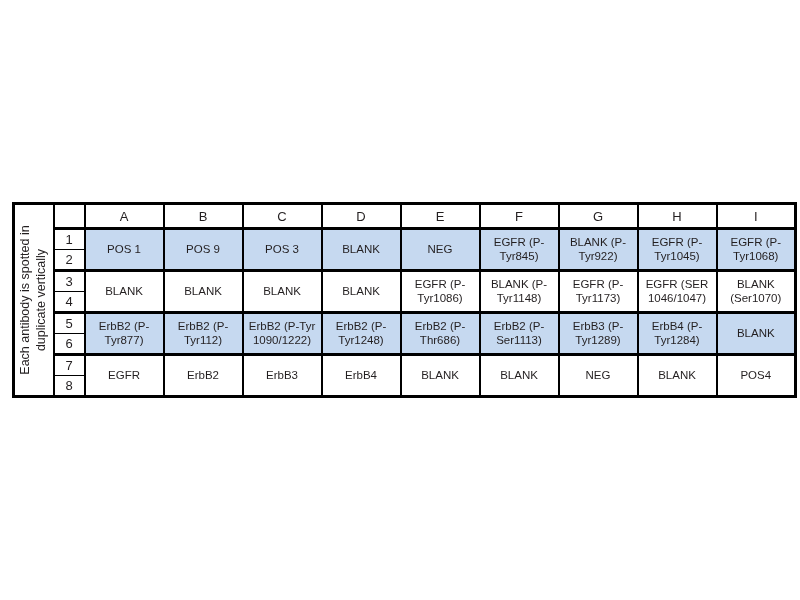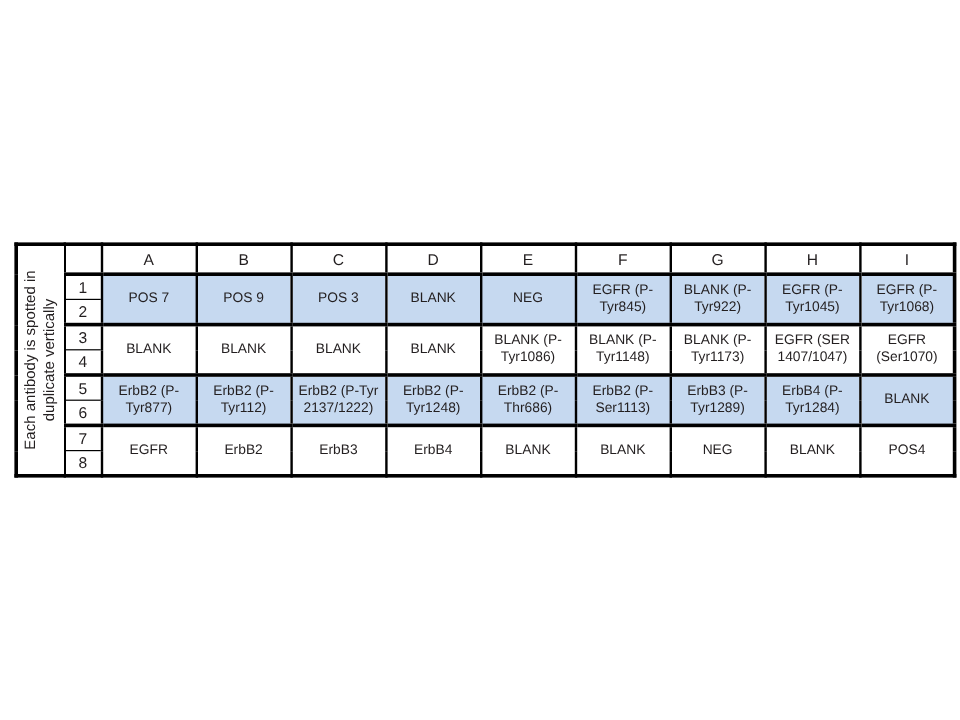--- a/index.html
+++ b/index.html
@@ -106,55 +106,55 @@
       <th class="col-hdr">D</th>
       <th class="col-hdr">E</th>
       <th class="col-hdr">F</th>
       <th class="col-hdr">G</th>
       <th class="col-hdr">H</th>
       <th class="col-hdr">I</th>
     </tr>
 
     <tr class="gs hl">
       <td class="rn">1</td>
-      <td class="cell" rowspan="2">POS 7</td>
+      <td class="cell" rowspan="2">POS 1</td>
       <td class="cell" rowspan="2">POS 9</td>
       <td class="cell" rowspan="2">POS 3</td>
       <td class="cell" rowspan="2">BLANK</td>
       <td class="cell" rowspan="2">NEG</td>
       <td class="cell" rowspan="2">EGFR (P-Tyr845)</td>
       <td class="cell" rowspan="2">BLANK (P-Tyr922)</td>
       <td class="cell" rowspan="2">EGFR (P-Tyr1045)</td>
       <td class="cell" rowspan="2">EGFR (P-Tyr1068)</td>
     </tr>
     <tr class="hl">
       <td class="rn">2</td>
     </tr>
 
     <tr class="gs">
       <td class="rn">3</td>
       <td class="cell" rowspan="2">BLANK</td>
       <td class="cell" rowspan="2">BLANK</td>
       <td class="cell" rowspan="2">BLANK</td>
       <td class="cell" rowspan="2">BLANK</td>
-      <td class="cell" rowspan="2">BLANK (P-Tyr1086)</td>
+      <td class="cell" rowspan="2">EGFR (P-Tyr1086)</td>
       <td class="cell" rowspan="2">BLANK (P-Tyr1148)</td>
-      <td class="cell" rowspan="2">BLANK (P-Tyr1173)</td>
-      <td class="cell" rowspan="2">EGFR (SER 1407/1047)</td>
-      <td class="cell" rowspan="2">EGFR (Ser1070)</td>
+      <td class="cell" rowspan="2">EGFR (P-Tyr1173)</td>
+      <td class="cell" rowspan="2">EGFR (SER 1046/1047)</td>
+      <td class="cell" rowspan="2">BLANK (Ser1070)</td>
     </tr>
     <tr>
       <td class="rn">4</td>
     </tr>
 
     <tr class="gs hl">
       <td class="rn">5</td>
       <td class="cell" rowspan="2">ErbB2 (P-Tyr877)</td>
       <td class="cell" rowspan="2">ErbB2 (P-Tyr112)</td>
-      <td class="cell" rowspan="2">ErbB2 (P-Tyr 2137/1222)</td>
+      <td class="cell" rowspan="2">ErbB2 (P-Tyr 1090/1222)</td>
       <td class="cell" rowspan="2">ErbB2 (P-Tyr1248)</td>
       <td class="cell" rowspan="2">ErbB2 (P-Thr686)</td>
       <td class="cell" rowspan="2">ErbB2 (P-Ser1113)</td>
       <td class="cell" rowspan="2">ErbB3 (P-Tyr1289)</td>
       <td class="cell" rowspan="2">ErbB4 (P-Tyr1284)</td>
       <td class="cell" rowspan="2">BLANK</td>
     </tr>
     <tr class="hl">
       <td class="rn">6</td>
     </tr>

